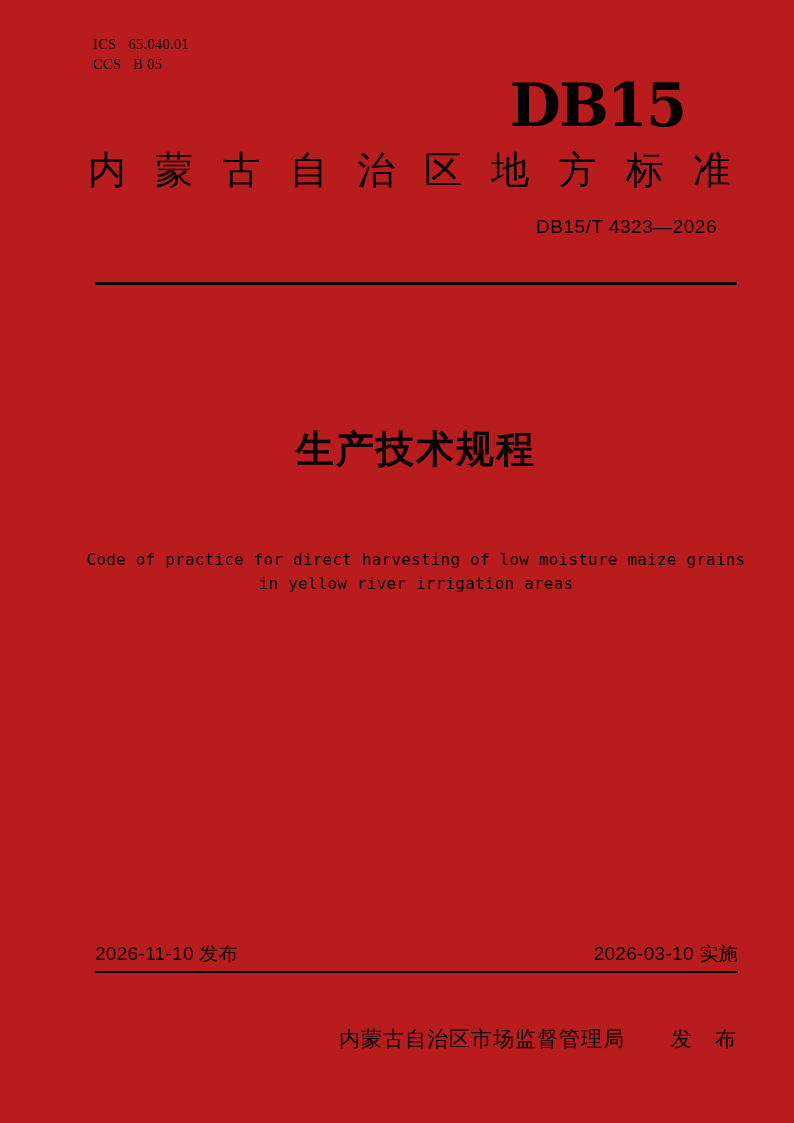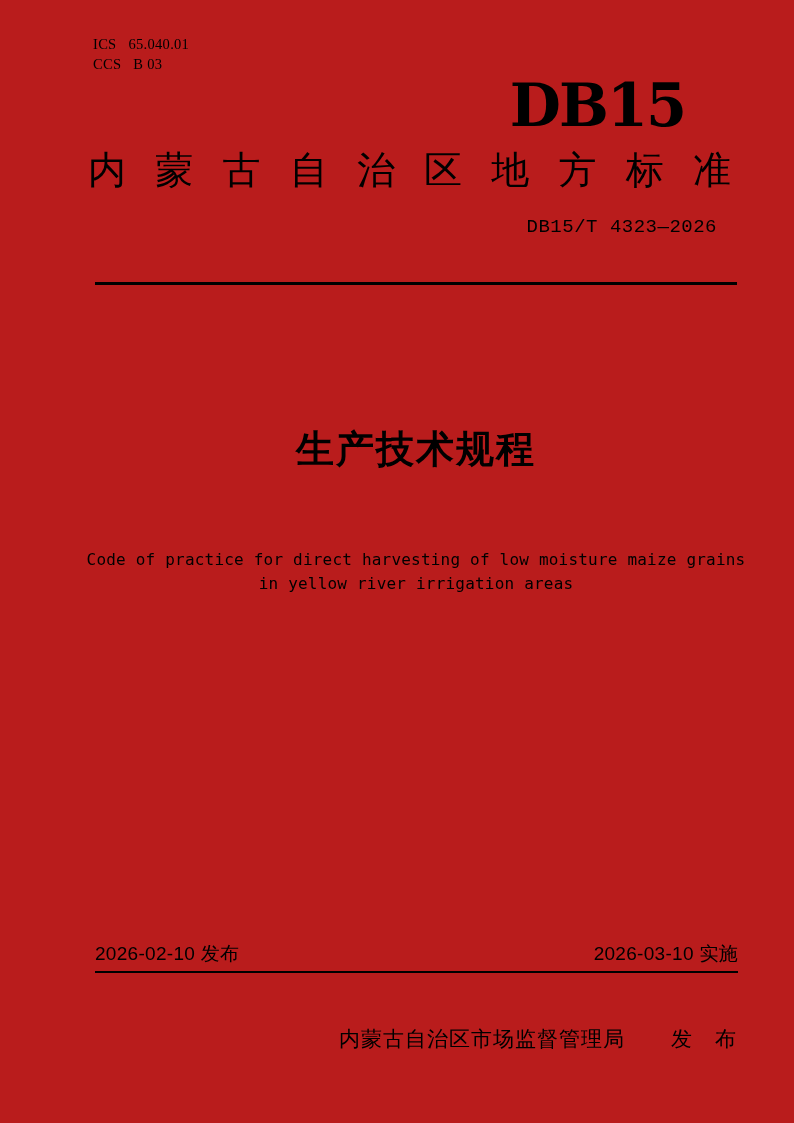--- a/index.html
+++ b/index.html
@@ -50,21 +50,20 @@
   }
   
   .standard-number {
     position: absolute;
     left: 95px;
     top: 216px;
     width: 622px;
     text-align: right;
     font-size: 19px;
     letter-spacing: 0.5px;
-    font-family: Liberation Mono, monospace;
   }
   .rule {
     position: absolute;
     left: 95px;
     background: #000;
   }
   .rule-top { top: 282px; width: 642px; height: 2.5px; }
   .rule-bottom { top: 971px; width: 643px; height: 2px; }
   
   .main-title {
@@ -118,21 +117,21 @@
 </head>
 <body>
 
 <div class="page">
 
   <div class="ics-block">
     <div>
       <span>ICS</span><span class="code">65.040.01</span>
     </div>
     <div>
-      <span>CCS</span><span class="code">B 03</span>
+      <span>CCS</span><span class="code">B 05</span>
     </div>
   </div>
 
   <div class="db-logo">DB15</div>
 
   <div class="standard-name">
       <span>内</span>
       <span>蒙</span>
       <span>古</span>
       <span>自</span>
@@ -151,21 +150,21 @@
   <div class="main-title">
     <div>生产技术规程</div>
   </div>
 
   <div class="english-title">
     <div>Code of practice for direct harvesting of low moisture maize grains</div>
     <div>in yellow river irrigation areas</div>
   </div>
 
   <div class="dates-row">
-    <span>2026-02-10 发布</span>
+    <span>2026-11-10 发布</span>
     <span>2026-03-10 实施</span>
   </div>
 
   <div class="rule rule-bottom"></div>
 
   <div class="publisher-row">
     <span>内蒙古自治区市场监督管理局</span><span class="issue-action">发　布</span>
   </div>
 
 </div>

